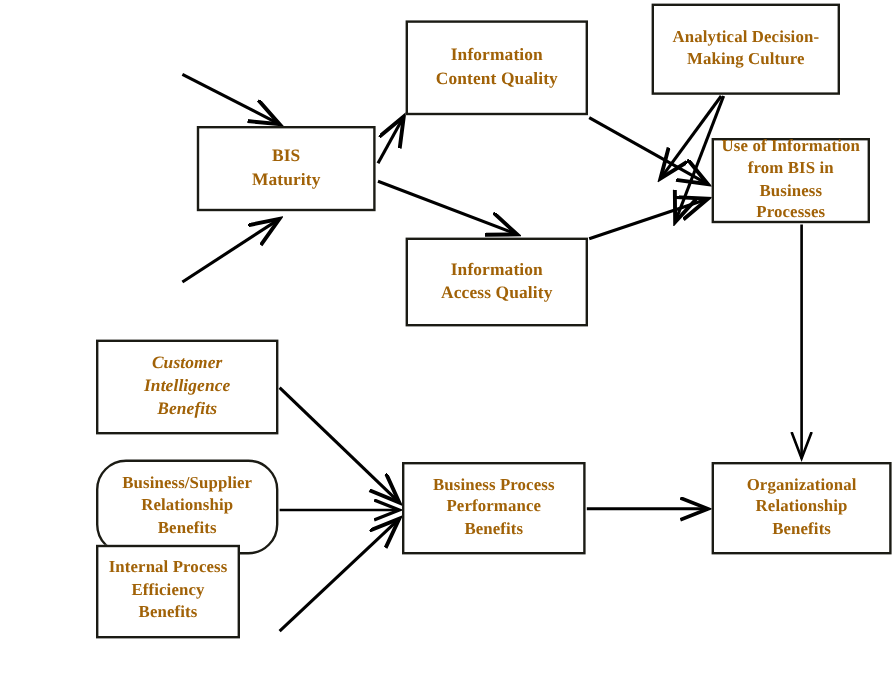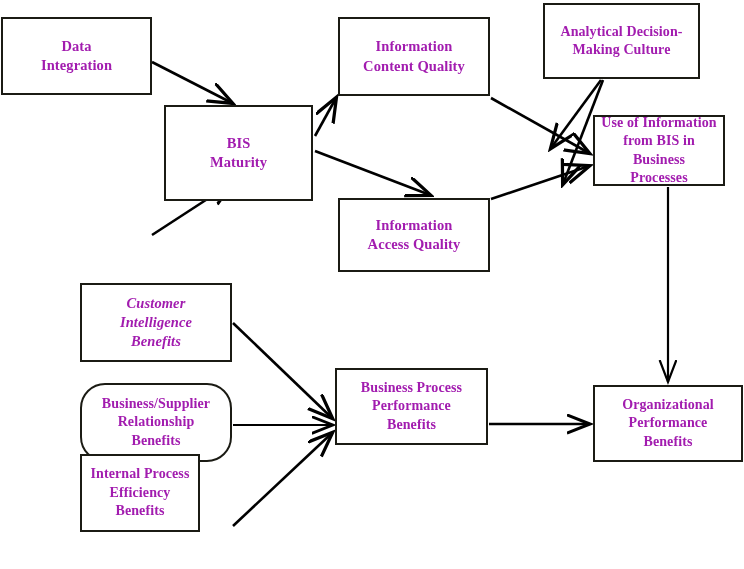--- a/index.html
+++ b/index.html
@@ -32,21 +32,21 @@
     align-items: center;
     justify-content: center;
     text-align: center;
     z-index: 2;
   }
   .node-label {
     font-family: "Liberation Serif", "DejaVu Serif", serif;
     font-size: 14.5px;
     font-weight: bold;
     line-height: 1.32;
-    color: #a21caf;
+    color: #a16207;
     letter-spacing: 0.1px;
     padding: 0 4px;
     white-space: pre-line;
   }
   .node-label.compact {
     font-size: 14px;
   }
 </style>
 </head>
 <body>
@@ -86,27 +86,23 @@
 
     <path d="M233,323 L332,418" stroke="#000000" stroke-width="2.6" fill="none" marker-end="url(#ah)"></path>
 
     <path d="M233,425 L332,425" stroke="#000000" stroke-width="2.2" fill="none" marker-end="url(#ah)"></path>
 
     <path d="M233,526 L332,433" stroke="#000000" stroke-width="2.6" fill="none" marker-end="url(#ah)"></path>
 
     <path d="M489,424 L589,424" stroke="#000000" stroke-width="2.4" fill="none" marker-end="url(#ah)"></path>
   </svg>
 
-  <div class="node" style="left:1px; top:17px; width:151px; height:78px;">
-    <span class="node-label">Data
-Integration</span>
-  </div>
 
 
-  <div class="node" style="left:164px; top:105px; width:149px; height:96px;">
+  <div class="node" style="left:164px; top:105px; width:149px; height:71px;">
     <span class="node-label">BIS
 Maturity</span>
   </div>
 
   <div class="node" style="left:338px; top:17px; width:152px; height:79px;">
     <span class="node-label">Information
 Content Quality</span>
   </div>
 
   <div class="node" style="left:338px; top:198px; width:152px; height:74px;">
@@ -136,25 +132,25 @@
 Relationship
 Benefits</span>
   </div>
 
   <div class="node" style="left:80px; top:454px; width:120px; height:78px;">
     <span class="node-label compact">Internal Process
 Efficiency
 Benefits</span>
   </div>
 
-  <div class="node" style="left:335px; top:368px; width:153px; height:77px;">
+  <div class="node" style="left:335px; top:385px; width:153px; height:77px;">
     <span class="node-label compact">Business Process
 Performance
 Benefits</span>
   </div>
 
   <div class="node" style="left:593px; top:385px; width:150px; height:77px;">
     <span class="node-label compact">Organizational
-Performance
+Relationship
 Benefits</span>
   </div>
 
 </div>
 
 </body></html>

